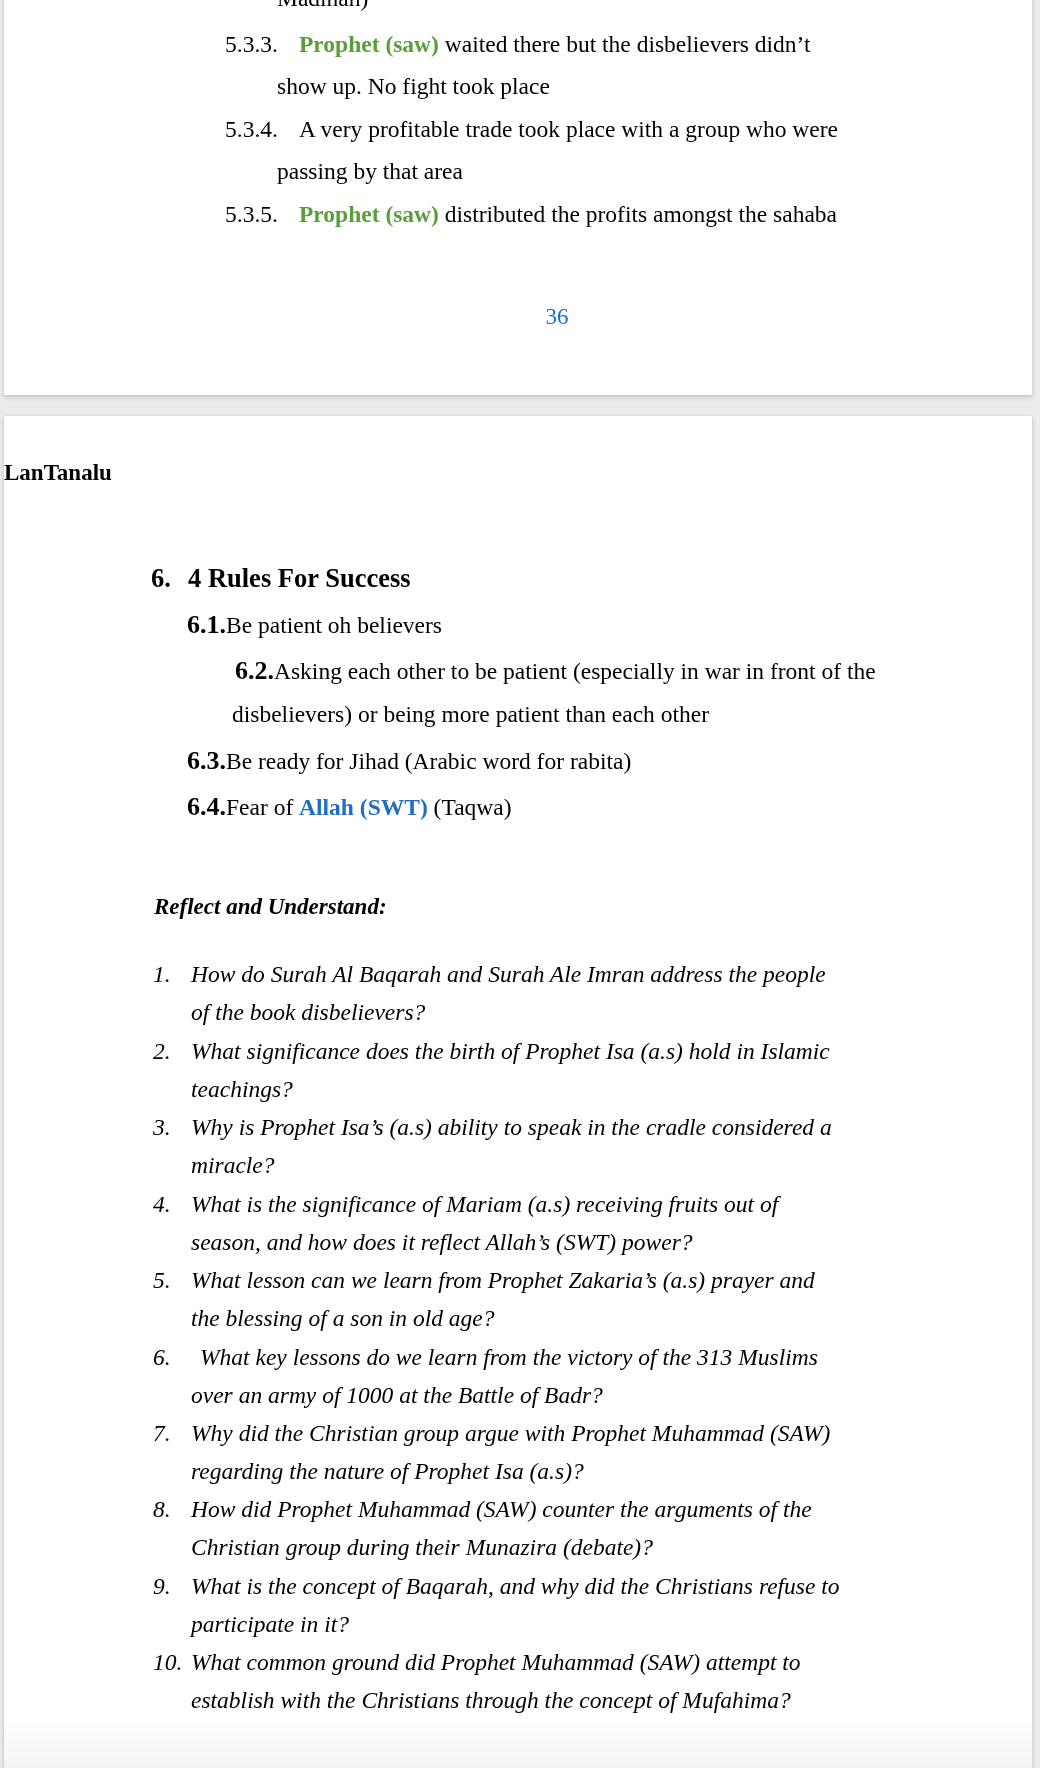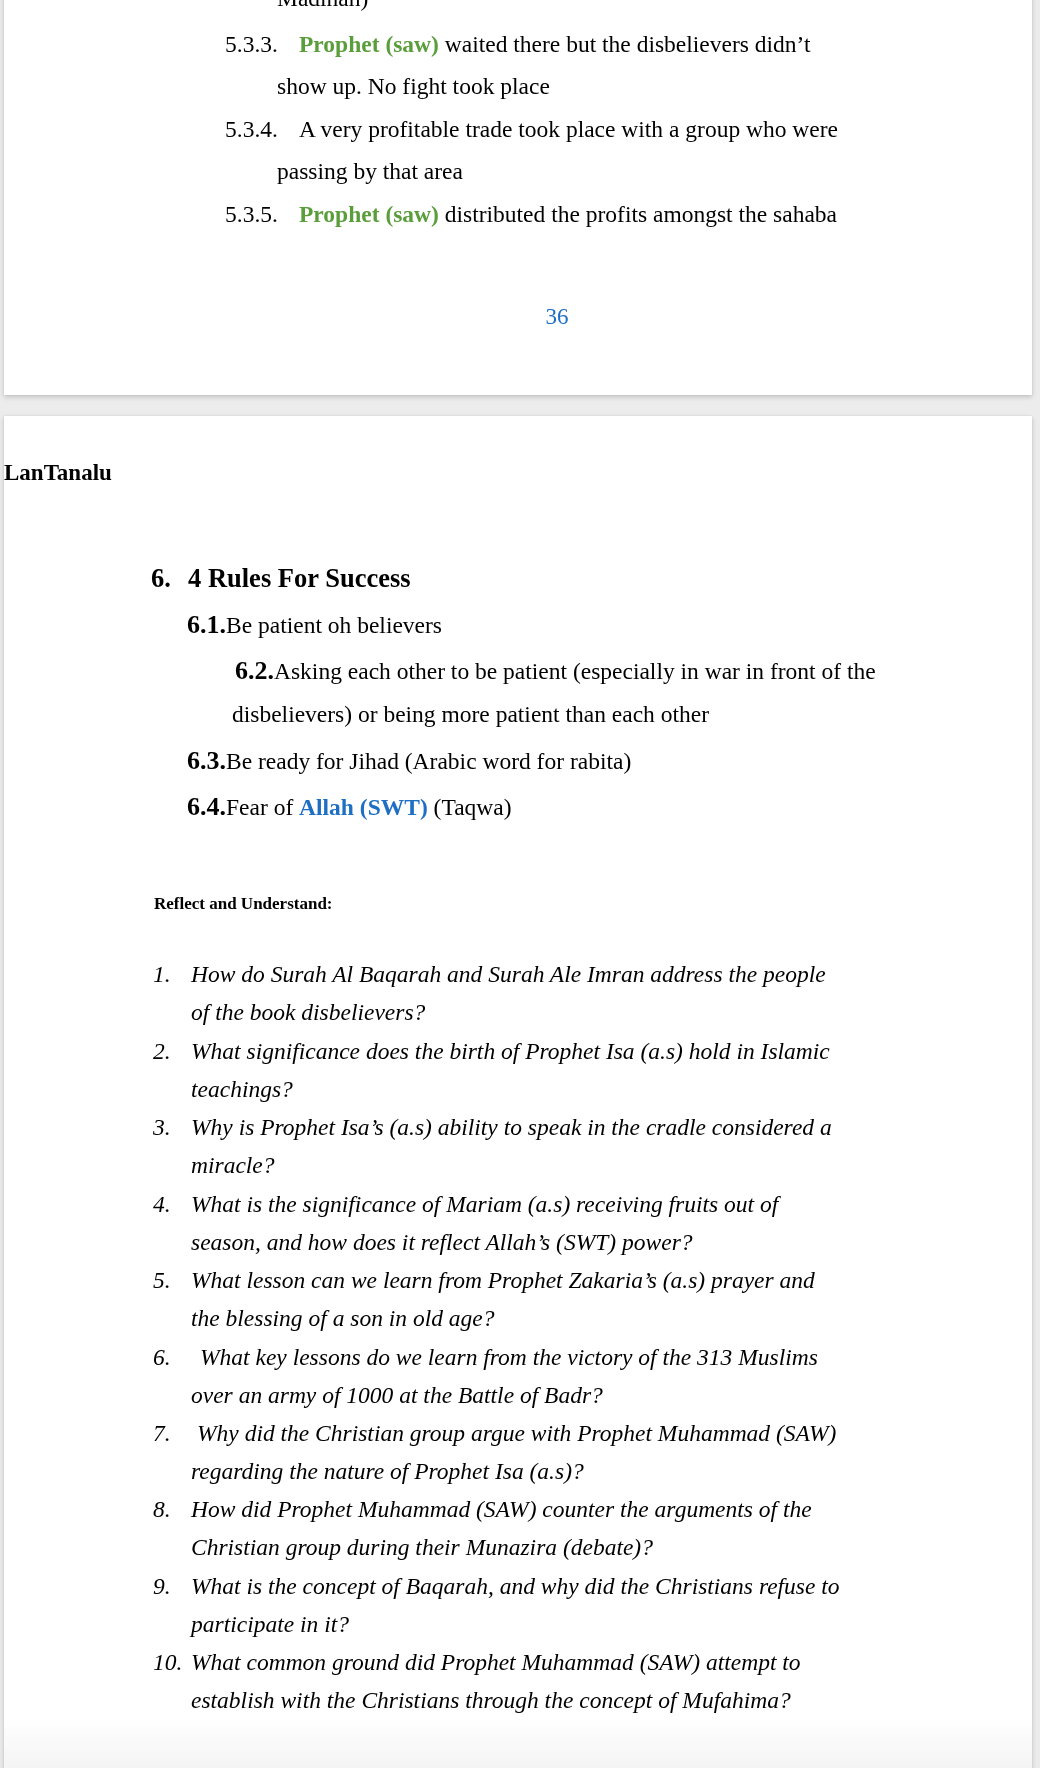--- a/index.html
+++ b/index.html
@@ -32,21 +32,21 @@
     position: absolute; left: 0; width: 1028px; text-align: center;
     font-size: 23px; color: #1e6fc4;
   }
   .running-title {
     position: absolute; left: 0; width: 1028px; text-align: left;
     font-size: 23px; font-weight: bold;
   }
   .h1 { font-size: 26.5px; font-weight: bold; }
   .rule { font-size: 23.5px; }
   .rule b { font-size: 26px; }
-  .reflect { font-size: 17px; font-weight: bold; }
+  .reflect { font-size: 23px; font-weight: bold; font-style: italic; }
   .q { font-size: 23.5px; font-style: italic; }
 
   .bottom-fade {
     position: absolute; left: 4px; width: 1028px; top: 1718px; height: 50px;
     background: linear-gradient(to bottom, rgba(255,255,255,0), rgba(244,244,244,1));
     pointer-events: none;
   }
 </style>
 </head>
 <body>
@@ -105,21 +105,21 @@
 
     <span class="abs q" style="left:149px;top:851px;">5.</span>
     <span class="abs q" style="left:187px;top:851px;">What lesson can we learn from Prophet Zakaria’s (a.s) prayer and</span>
     <span class="abs q" style="left:187px;top:889px;">the blessing of a son in old age?</span>
 
     <span class="abs q" style="left:149px;top:928px;">6.</span>
     <span class="abs q" style="left:196px;top:928px;">What key lessons do we learn from the victory of the 313 Muslims</span>
     <span class="abs q" style="left:187px;top:966px;">over an army of 1000 at the Battle of Badr?</span>
 
     <span class="abs q" style="left:149px;top:1004px;">7.</span>
-    <span class="abs q" style="left:193px;top:1004px;">Why did the Christian group argue with Prophet Muhammad (SAW)</span>
+    <span class="abs q" style="left:187px;top:1004px;">Why did the Christian group argue with Prophet Muhammad (SAW)</span>
     <span class="abs q" style="left:187px;top:1042px;">regarding the nature of Prophet Isa (a.s)?</span>
 
     <span class="abs q" style="left:149px;top:1080px;">8.</span>
     <span class="abs q" style="left:187px;top:1080px;">How did Prophet Muhammad (SAW) counter the arguments of the</span>
     <span class="abs q" style="left:187px;top:1118px;">Christian group during their Munazira (debate)?</span>
 
     <span class="abs q" style="left:149px;top:1157px;">9.</span>
     <span class="abs q" style="left:187px;top:1157px;">What is the concept of Baqarah, and why did the Christians refuse to</span>
     <span class="abs q" style="left:187px;top:1195px;">participate in it?</span>
 

